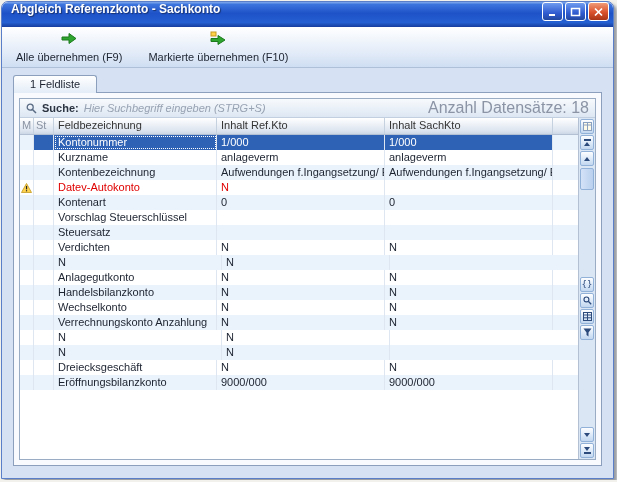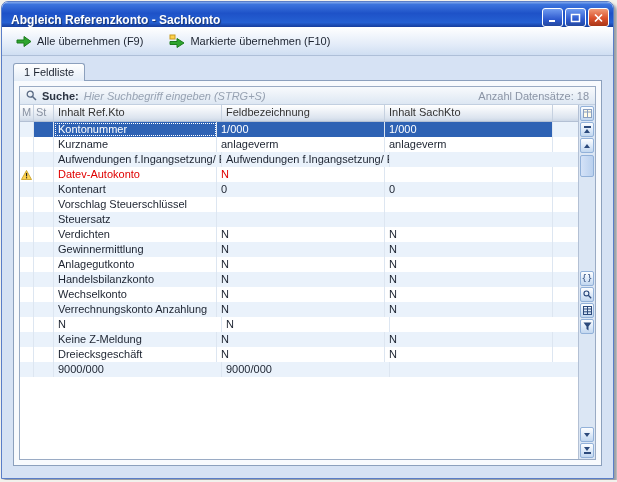--- a/index.html
+++ b/index.html
@@ -7,54 +7,54 @@
   .window {
     width:613px; height:478px; margin:1px;
     display:flex; flex-direction:column;
     background:#d6e2f4;
     border:1px solid #5a7ec8;
     border-radius:7px 7px 0 0;
     box-shadow:3px 3px 3px rgba(40,50,70,.45);
     overflow:hidden;
   }
   
-  .titlebar { flex:0 0 25px; display:flex; align-items:flex-end; padding:0 4px 0 9px;
+  .titlebar { flex:0 0 25px; display:flex; align-items:flex-start; padding:0 4px 0 9px;
     background:linear-gradient(180deg,#82a9ec 0%,#3c74dd 10%,#1e52c8 45%,#2560d2 82%,#163d9d 100%);
     border-radius:6px 6px 0 0; }
   .title { flex:1; color:#fff; font-weight:bold; font-size:12px; white-space:nowrap;
     text-shadow:1px 1px 1px #17316f; }
   .winbtns { display:flex; gap:2px; }
   .wbtn { width:21px; height:19px; border:1px solid #fff; border-radius:3px;
     display:flex; align-items:center; justify-content:center; }
   .wbtn.bl { background:linear-gradient(180deg,#6f9bf0,#2f5bd0 60%,#24489f); }
   .wbtn.rd { background:linear-gradient(180deg,#f09a77,#da512c 55%,#a83517); }
   
   .toolbar { flex:0 0 29px; display:flex; align-items:center; gap:12px; padding:0 7px;
     background:linear-gradient(180deg,#ffffff,#e2ebf8 65%,#cfdef2);
     border-bottom:1px solid #aebfd8; }
   .tbtn { display:flex; align-items:center; gap:5px; font-size:11px; color:#1c2330;
-    background:transparent; border:1px solid transparent; padding:3px 6px; font-family:inherit; }
+    background:transparent; border:1px solid transparent; padding:3px 6px; font-family:inherit;flex-direction:column; }
   .ticon { display:flex; }
   
   .tabstrip { flex:0 0 23px; padding:5px 0 0 11px; }
-  .tab { display:inline-block; padding:2px 10px 3px; font-size:11px; color:#1c2330;
+  .tab { display:inline-block; padding:2px 16px 3px; font-size:11px; color:#1c2330;
     background:linear-gradient(#ffffff,#e3ecf7); border:1px solid #8ca0bd; border-bottom:none;
     border-radius:3px 3px 0 0; position:relative; top:1px; z-index:2; }
   
   .panel { flex:1; margin:0 11px 12px; border:1px solid #8ca0bd; background:#f8fafd;
     padding:5px; min-height:0; position:relative; z-index:1; }
   .grid { height:100%; border:1px solid #9aabc4; background:#4d7c0f;
     display:flex; flex-direction:column; min-height:0; }
   .searchbar { flex:0 0 18px; display:flex; align-items:center; gap:5px; padding:0 6px;
     background:linear-gradient(#f8fafc,#dde7f3); border-bottom:1px solid #c2cfe0; font-size:11px; }
   .slabel { font-weight:bold; color:#2c3442; }
   .sinput { flex:0 0 260px; border:none; background:transparent; outline:none; padding:0;
     font:italic 11px "Liberation Sans",sans-serif; color:#333; }
   .sinput::placeholder { color:#97a2b2; font-style:italic; }
-  .scount { margin-left:auto; color:#8b94a5; font-size:11px; }
+  .scount { margin-left:auto; color:#8b94a5; font-size:16px; }
   .grid-inner { flex:1; display:flex; min-height:0; }
   .grid-main { flex:1; display:flex; flex-direction:column; min-width:0; }
   
   .hrow { flex:0 0 17px; display:flex; font-size:11px; color:#333;
     background:linear-gradient(#ffffff,#dce4ef 80%,#ccd7e6); border-bottom:1px solid #b3c0d4; }
   .hcell { padding:1px 4px 0; border-right:1px solid #c6d1e0; overflow:hidden; white-space:nowrap; }
   .hcell.dim { color:#8a93a3; padding-left:2px; }
   .c-m { flex:0 0 14px; } .c-st { flex:0 0 20px; } .c-field { flex:0 0 163px; }
   .c-ref { flex:0 0 168px; } .c-sach { flex:0 0 168px; }
   .c-fill { flex:1 1 auto; border-right:none; }
@@ -152,22 +152,22 @@
         <span class="slabel">Suche:</span>
         <input class="sinput" placeholder="Hier Suchbegriff eingeben (STRG+S)" style="">
         <span class="scount">Anzahl Datensätze: 18</span>
       </div>
 
       <div class="grid-inner">
         <div class="grid-main">
           <div class="hrow">
             <div class="hcell c-m dim">M</div>
             <div class="hcell c-st dim">St</div>
+            <div class="hcell c-field">Feldbezeichnung</div>
             <div class="hcell c-ref">Inhalt Ref.Kto</div>
-            <div class="hcell c-field">Feldbezeichnung</div>
             <div class="hcell c-sach">Inhalt SachKto</div>
             <div class="hcell c-fill"></div>
           </div>
           <div class="grid-body">
               <div class="row selected">
     <div class="cell c-m">
       
     </div>
     <div class="cell c-st"></div>
     <div class="cell c-field"><span class="txt">Kontonummer</span></div>
@@ -183,20 +183,21 @@
     <div class="cell c-field"><span class="txt">Kurzname</span></div>
     <div class="cell c-ref"><span class="txt">anlageverm</span></div>
     <div class="cell c-sach"><span class="txt">anlageverm</span></div>
     <div class="cell c-fill"></div>
   </div>
               <div class="row">
     <div class="cell c-m">
       
     </div>
     <div class="cell c-st"></div>
+    <div class="cell c-field"><span class="txt">Kontenbezeichnung</span></div>
     <div class="cell c-ref"><span class="txt">Aufwendungen f.Ingangsetzung/ Erweit.d.Ges</span></div>
     <div class="cell c-sach"><span class="txt">Aufwendungen f.Ingangsetzung/ Erweit.d.Gesch</span></div>
     <div class="cell c-fill"></div>
   </div>
               <div class="row warn">
     <div class="cell c-m">
       <span class="warn-icon">
         <svg width="11" height="10" viewBox="0 0 12 11">
                       <path d="M6 0.5 L11.5 10.5 H0.5 Z" fill="#ffd34e" stroke="#c9a22d" stroke-width="1"></path>
                       <rect x="5.4" y="3.2" width="1.3" height="3.8" fill="#222"></rect>
@@ -248,21 +249,20 @@
     <div class="cell c-field"><span class="txt">Verdichten</span></div>
     <div class="cell c-ref"><span class="txt">N</span></div>
     <div class="cell c-sach"><span class="txt">N</span></div>
     <div class="cell c-fill"></div>
   </div>
               <div class="row">
     <div class="cell c-m">
       
     </div>
     <div class="cell c-st"></div>
-    <div class="cell c-field"><span class="txt">Gewinnermittlung</span></div>
     <div class="cell c-ref"><span class="txt">N</span></div>
     <div class="cell c-sach"><span class="txt">N</span></div>
     <div class="cell c-fill"></div>
   </div>
               <div class="row">
     <div class="cell c-m">
       
     </div>
     <div class="cell c-st"></div>
     <div class="cell c-field"><span class="txt">Anlagegutkonto</span></div>
@@ -307,40 +307,40 @@
     <div class="cell c-st"></div>
     <div class="cell c-ref"><span class="txt">N</span></div>
     <div class="cell c-sach"><span class="txt">N</span></div>
     <div class="cell c-fill"></div>
   </div>
               <div class="row">
     <div class="cell c-m">
       
     </div>
     <div class="cell c-st"></div>
-    <div class="cell c-field"><span class="txt">Keine Z-Meldung</span></div>
     <div class="cell c-ref"><span class="txt">N</span></div>
     <div class="cell c-sach"><span class="txt">N</span></div>
     <div class="cell c-fill"></div>
   </div>
               <div class="row">
     <div class="cell c-m">
       
     </div>
     <div class="cell c-st"></div>
     <div class="cell c-field"><span class="txt">Dreiecksgeschäft</span></div>
     <div class="cell c-ref"><span class="txt">N</span></div>
     <div class="cell c-sach"><span class="txt">N</span></div>
     <div class="cell c-fill"></div>
   </div>
               <div class="row">
     <div class="cell c-m">
       
     </div>
     <div class="cell c-st"></div>
+    <div class="cell c-field"><span class="txt">Eröffnungsbilanzkonto</span></div>
     <div class="cell c-ref"><span class="txt">9000/000</span></div>
     <div class="cell c-sach"><span class="txt">9000/000</span></div>
     <div class="cell c-fill"></div>
   </div>
             </div>
         </div>
 
         <div class="vscroll">
           <div class="sbtn">
             <svg width="9" height="9" viewBox="0 0 9 9">

